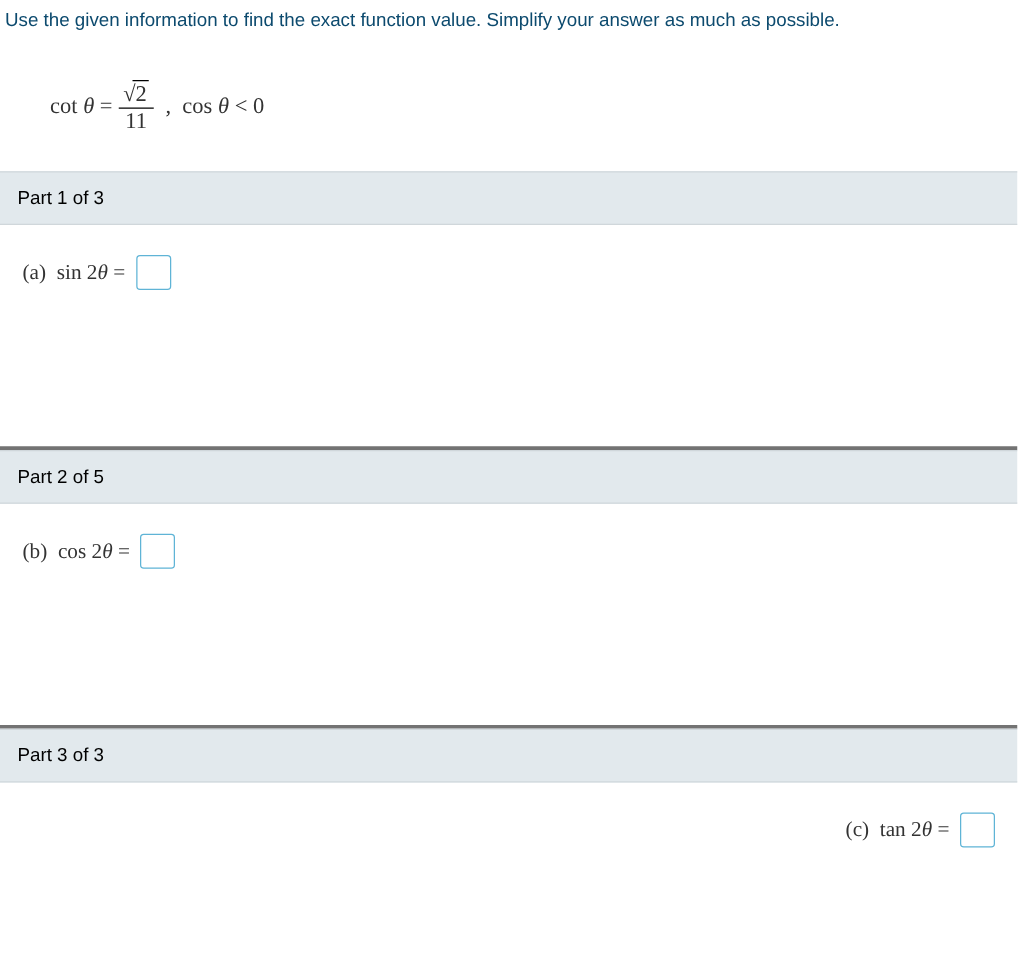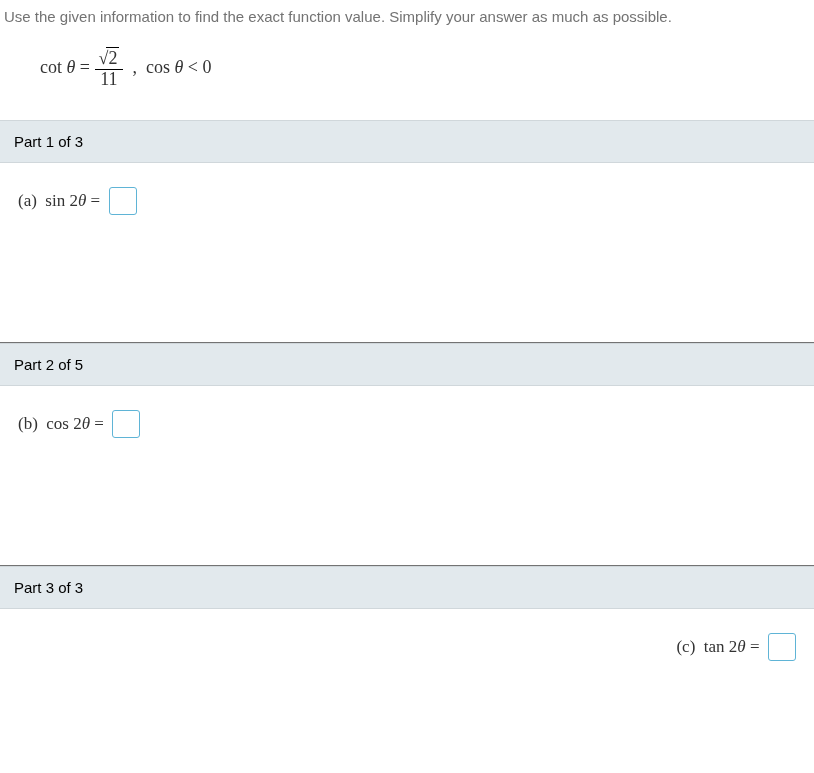--- a/index.html
+++ b/index.html
@@ -10,26 +10,27 @@
     body {
       font-family: Arial, Helvetica, sans-serif;
       font-size: 16px;
       color: #333;
       background: #fff;
       width: 814px;
     }
     .instructions {
       padding: 8px 20px 16px 4px;
       font-size: 15px;
-      color: #737373;
+      color: #0c4a6e;
     }
     .given-info {
       padding: 8px 4px 30px 40px;
       font-family: 'Times New Roman', serif;
       font-size: 18px;
+      margin-top: 17px;
     }
     .math {
       font-family: 'Times New Roman', serif;
       font-style: normal;
     }
     .frac {
       display: inline-block;
       vertical-align: middle;
       text-align: center;
       line-height: 1.1;
@@ -59,21 +60,21 @@
       background: #e2e9ed;
       padding: 12px 14px;
       font-size: 15px;
       color: #000000;
       border-top: 1px solid #d0d7db;
       border-bottom: 1px solid #d0d7db;
     }
     .part-body {
       padding: 24px 18px 100px 18px;
       min-height: 180px;
-      border-bottom: 1px solid #737373;
+      border-bottom: 3px solid #737373;
     }
     .part-body.last {
       padding-bottom: 20px;
       border-bottom: none;
       min-height: auto;
       text-align: right;
     }
     .question-label {
       font-family: 'Times New Roman', serif;
       font-size: 17px;

